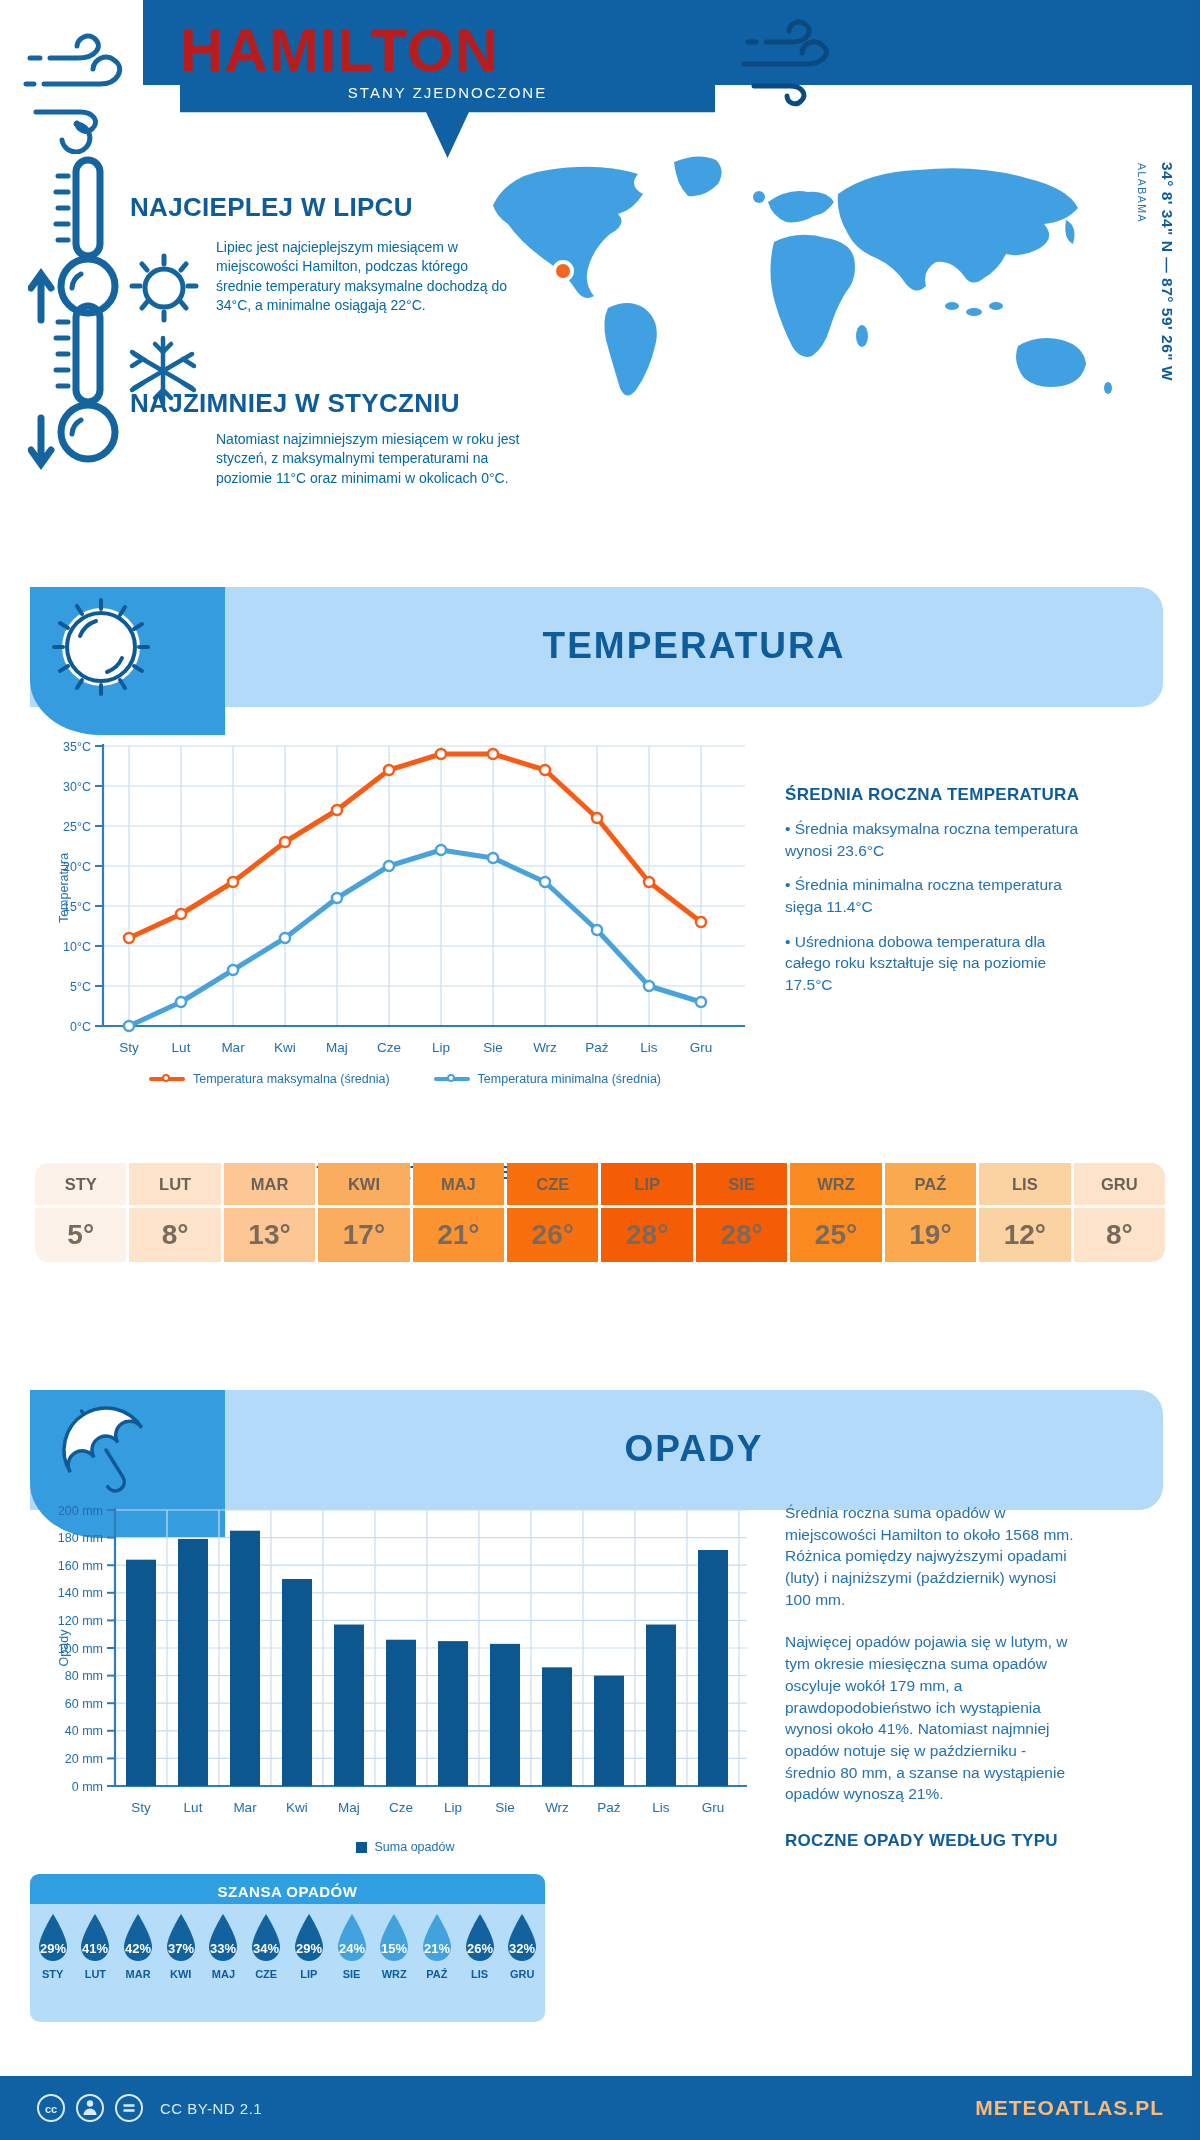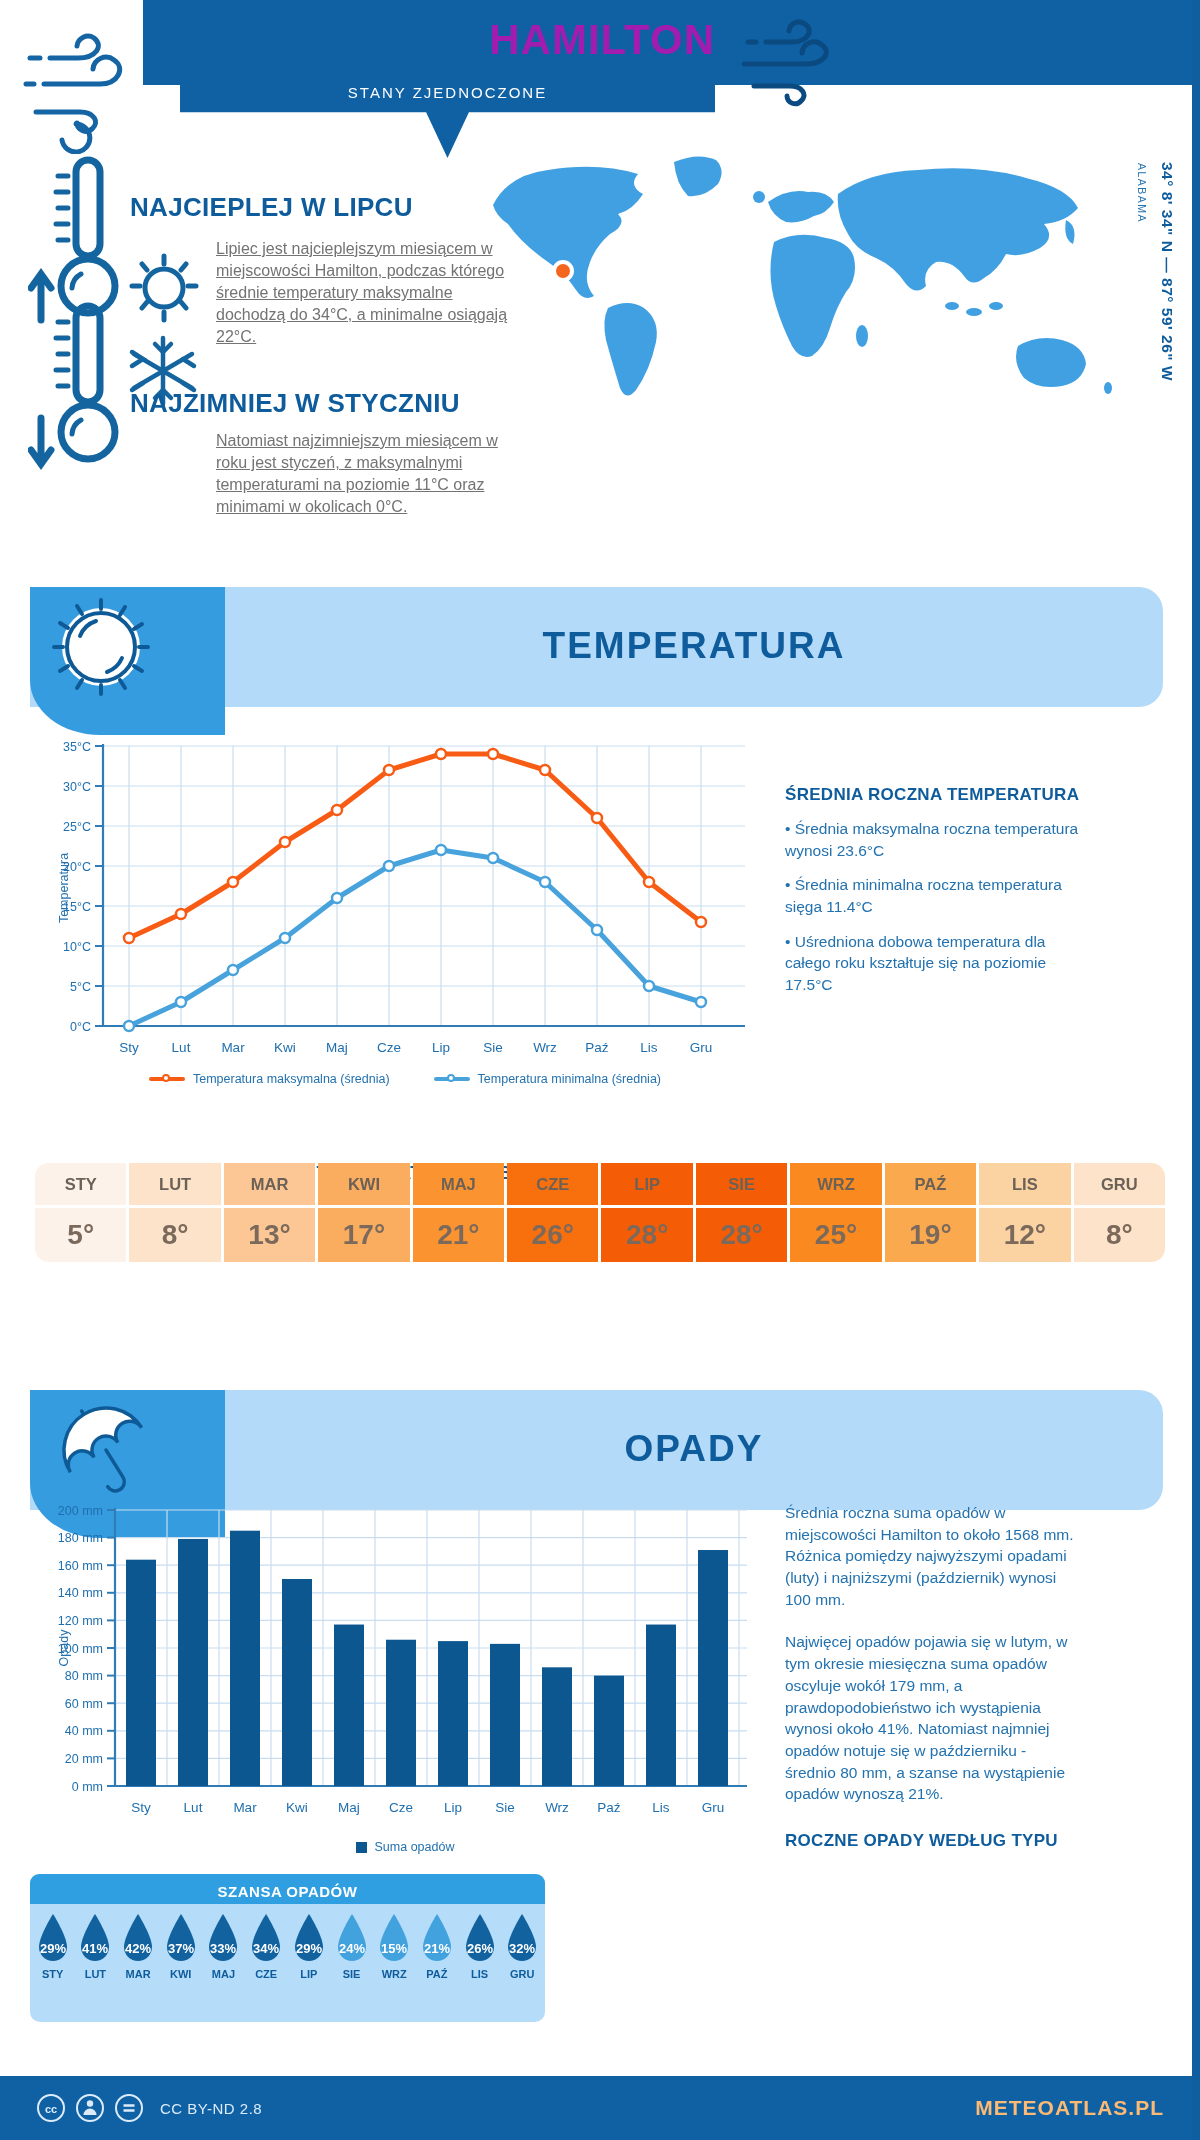--- a/index.html
+++ b/index.html
@@ -6,28 +6,28 @@
   html,body { background:#e8e8e8; }
   body { font-family:"Liberation Sans","DejaVu Sans",sans-serif; }
   #page { position:relative; width:1200px; height:2140px; background:#ffffff; overflow:hidden; margin:0 auto; }
 
   .abs { position:absolute; }
 
   
   .band { left:143px; top:0; width:1057px; height:85px; background:#0f61a4; }
   .ribbon { left:180px; top:0; width:535px; height:158px; background:#0f61a4;
             clip-path:polygon(0 0,100% 0,100% 71%,54% 71%,50% 100%,46% 71%,0 71%); }
-  .title { left:180px; top:16px; width:535px; text-align:right; color:#a21caf;
-           font-size:42px; font-weight:bold; letter-spacing:1px; }
+  .title { left:180px; top:16px; width:535px; text-align:left; color:#b91c1c;
+           font-size:60px; font-weight:bold; letter-spacing:1px; }
   .subtitle { left:180px; top:84px; width:535px; text-align:center; color:#ffffff;
               font-size:15px; letter-spacing:2px; }
 
   
   .hl-heading { font-size:26px; font-weight:bold; color:#0e5c9c; letter-spacing:0.3px; }
-  .hl-body { font-size:16px; line-height:1.38; color:#737373;text-decoration:underline; }
+  .hl-body { font-size:14px; line-height:1.38; color:#0369a1; }
 
   
   .vert { transform:rotate(90deg); transform-origin:left top; white-space:nowrap; }
   .coords { font-size:15.5px; font-weight:bold; color:#0e5c9c; letter-spacing:0.5px; }
   .region { font-size:10.5px; color:#2372af; letter-spacing:1.5px; }
 
   
   .sec-banner { height:120px; background:#b3daf8; border-radius:0 24px 24px 0; }
   .sec-banner-dark { width:195px; background:#369ce0; border-bottom-left-radius:70px 55px; }
   .sec-title { font-size:37px; font-weight:bold; color:#0e5c9c; letter-spacing:2px; text-align:center; }
@@ -522,18 +522,18 @@
       <svg width="30" height="30" viewBox="0 0 30 30">
         <circle cx="15" cy="15" r="13" fill="none" stroke="#dcebfa" stroke-width="2"></circle>
         <circle cx="15" cy="10.5" r="3.2" fill="#dcebfa"></circle>
         <path d="M8.5 22 a6.5 6.5 0 0 1 13 0" fill="#dcebfa"></path>
       </svg>
       <svg width="30" height="30" viewBox="0 0 30 30">
         <circle cx="15" cy="15" r="13" fill="none" stroke="#dcebfa" stroke-width="2"></circle>
         <path d="M9.5 12.5 h11 M9.5 17.5 h11" stroke="#dcebfa" stroke-width="2.4"></path>
       </svg>
     </div>
-    <span class="cc-text">CC BY-ND 2.8</span>
+    <span class="cc-text">CC BY-ND 2.1</span>
     <span class="brand">METEOATLAS.PL</span>
   </div>
 
   <div class="abs right-border"></div>
 </div>
 
 </body></html>

